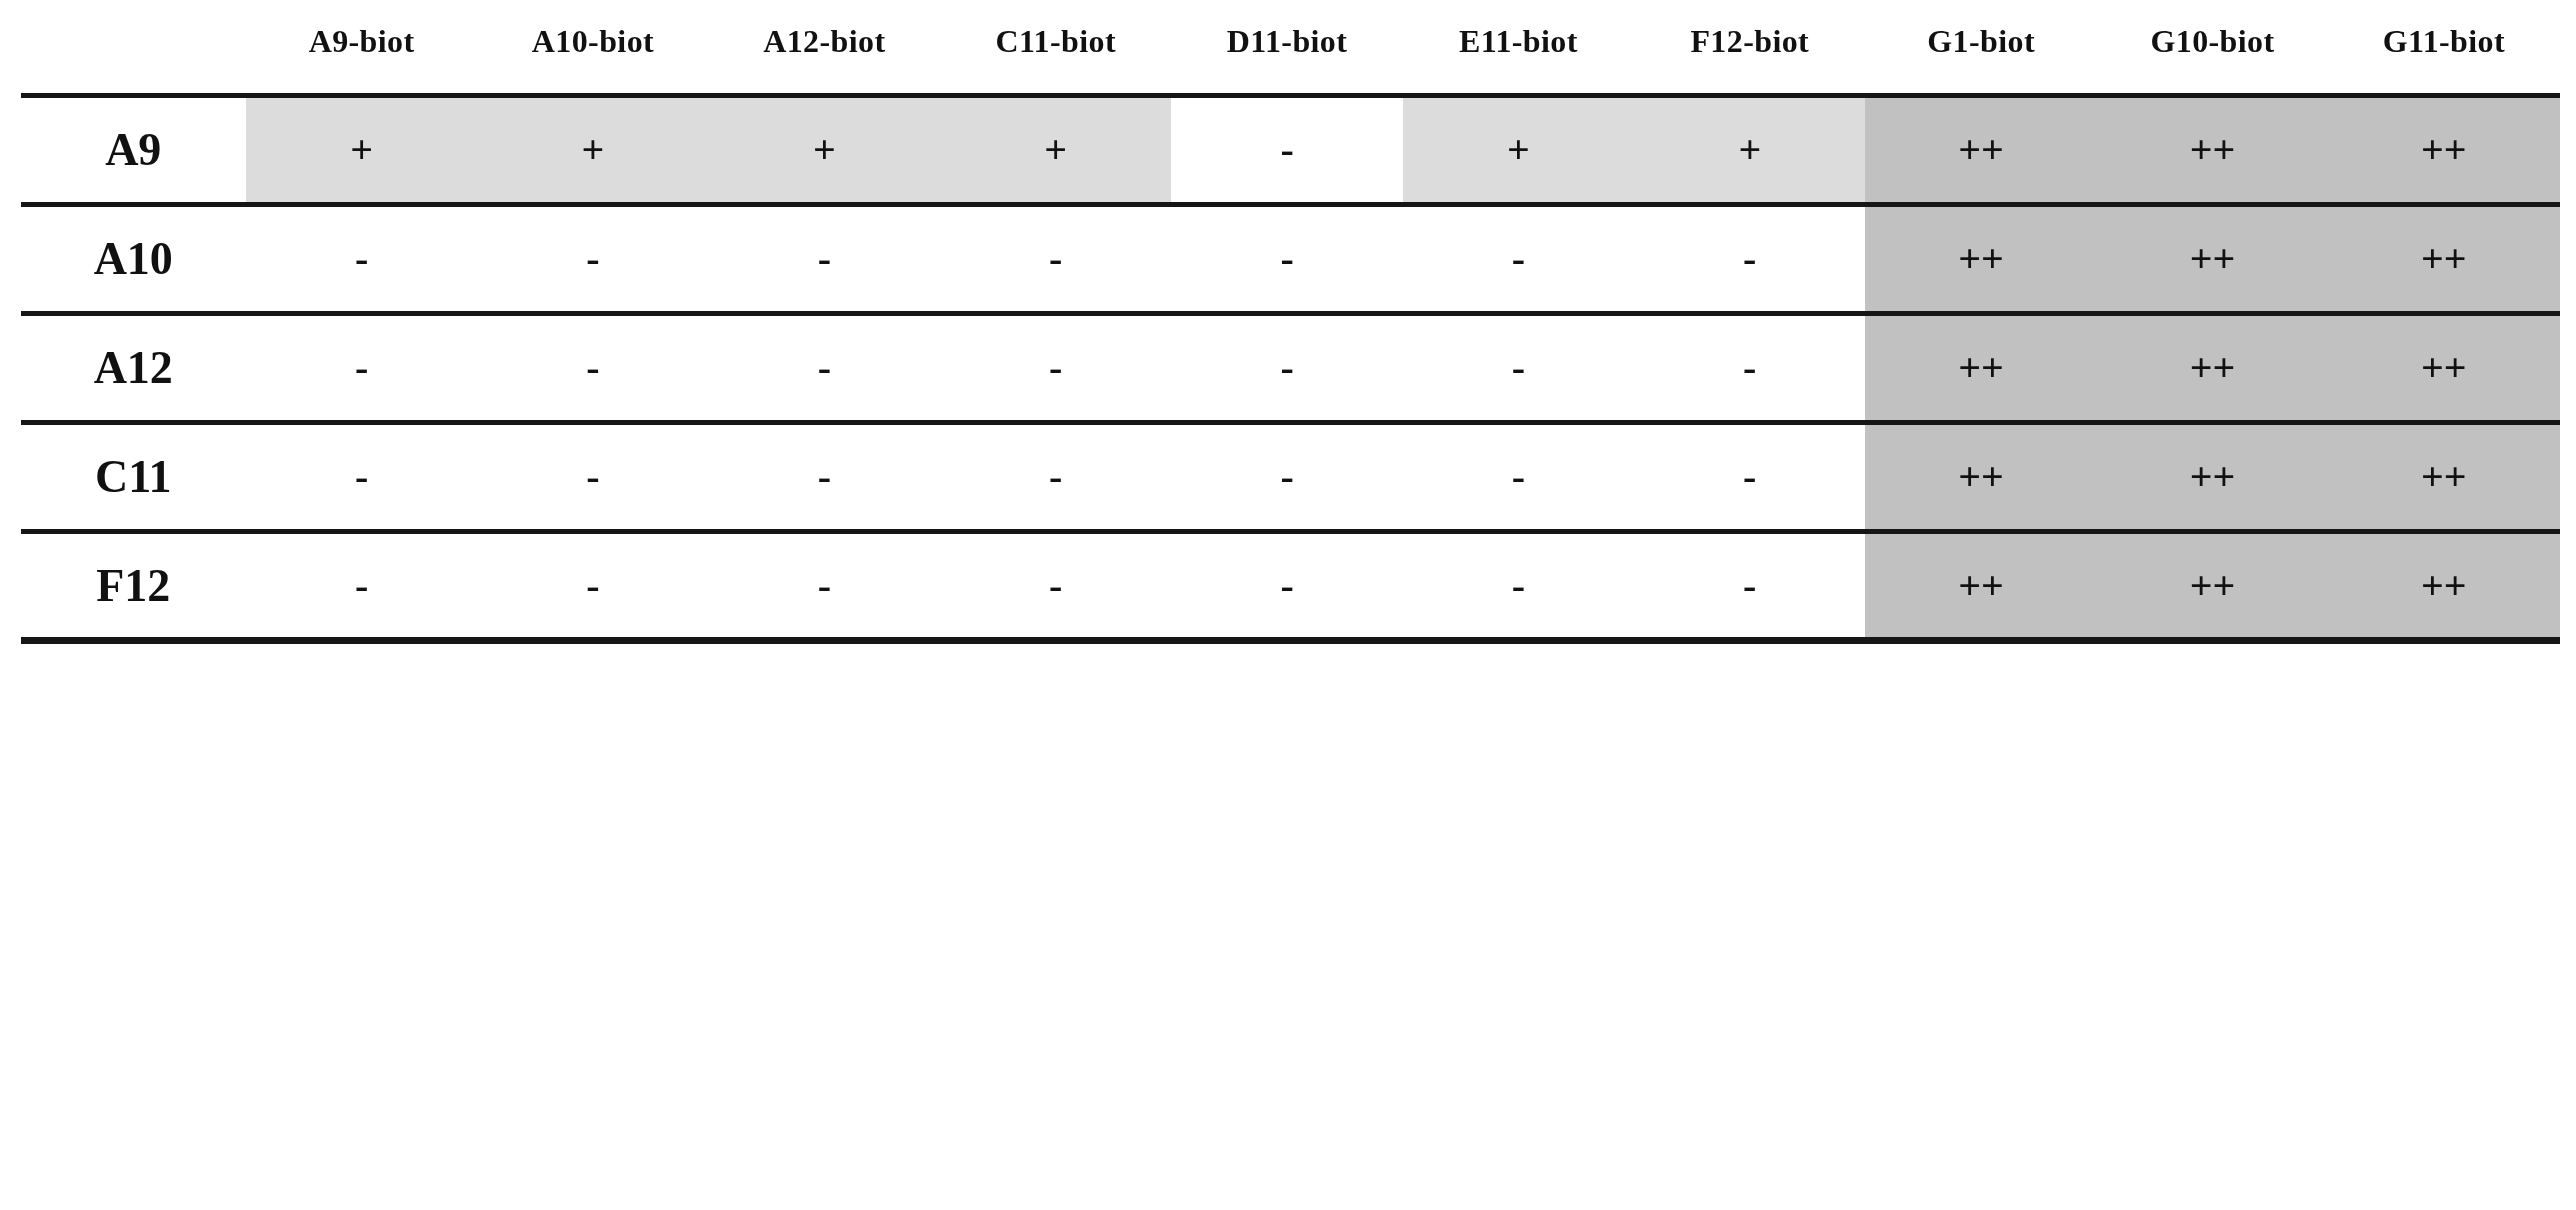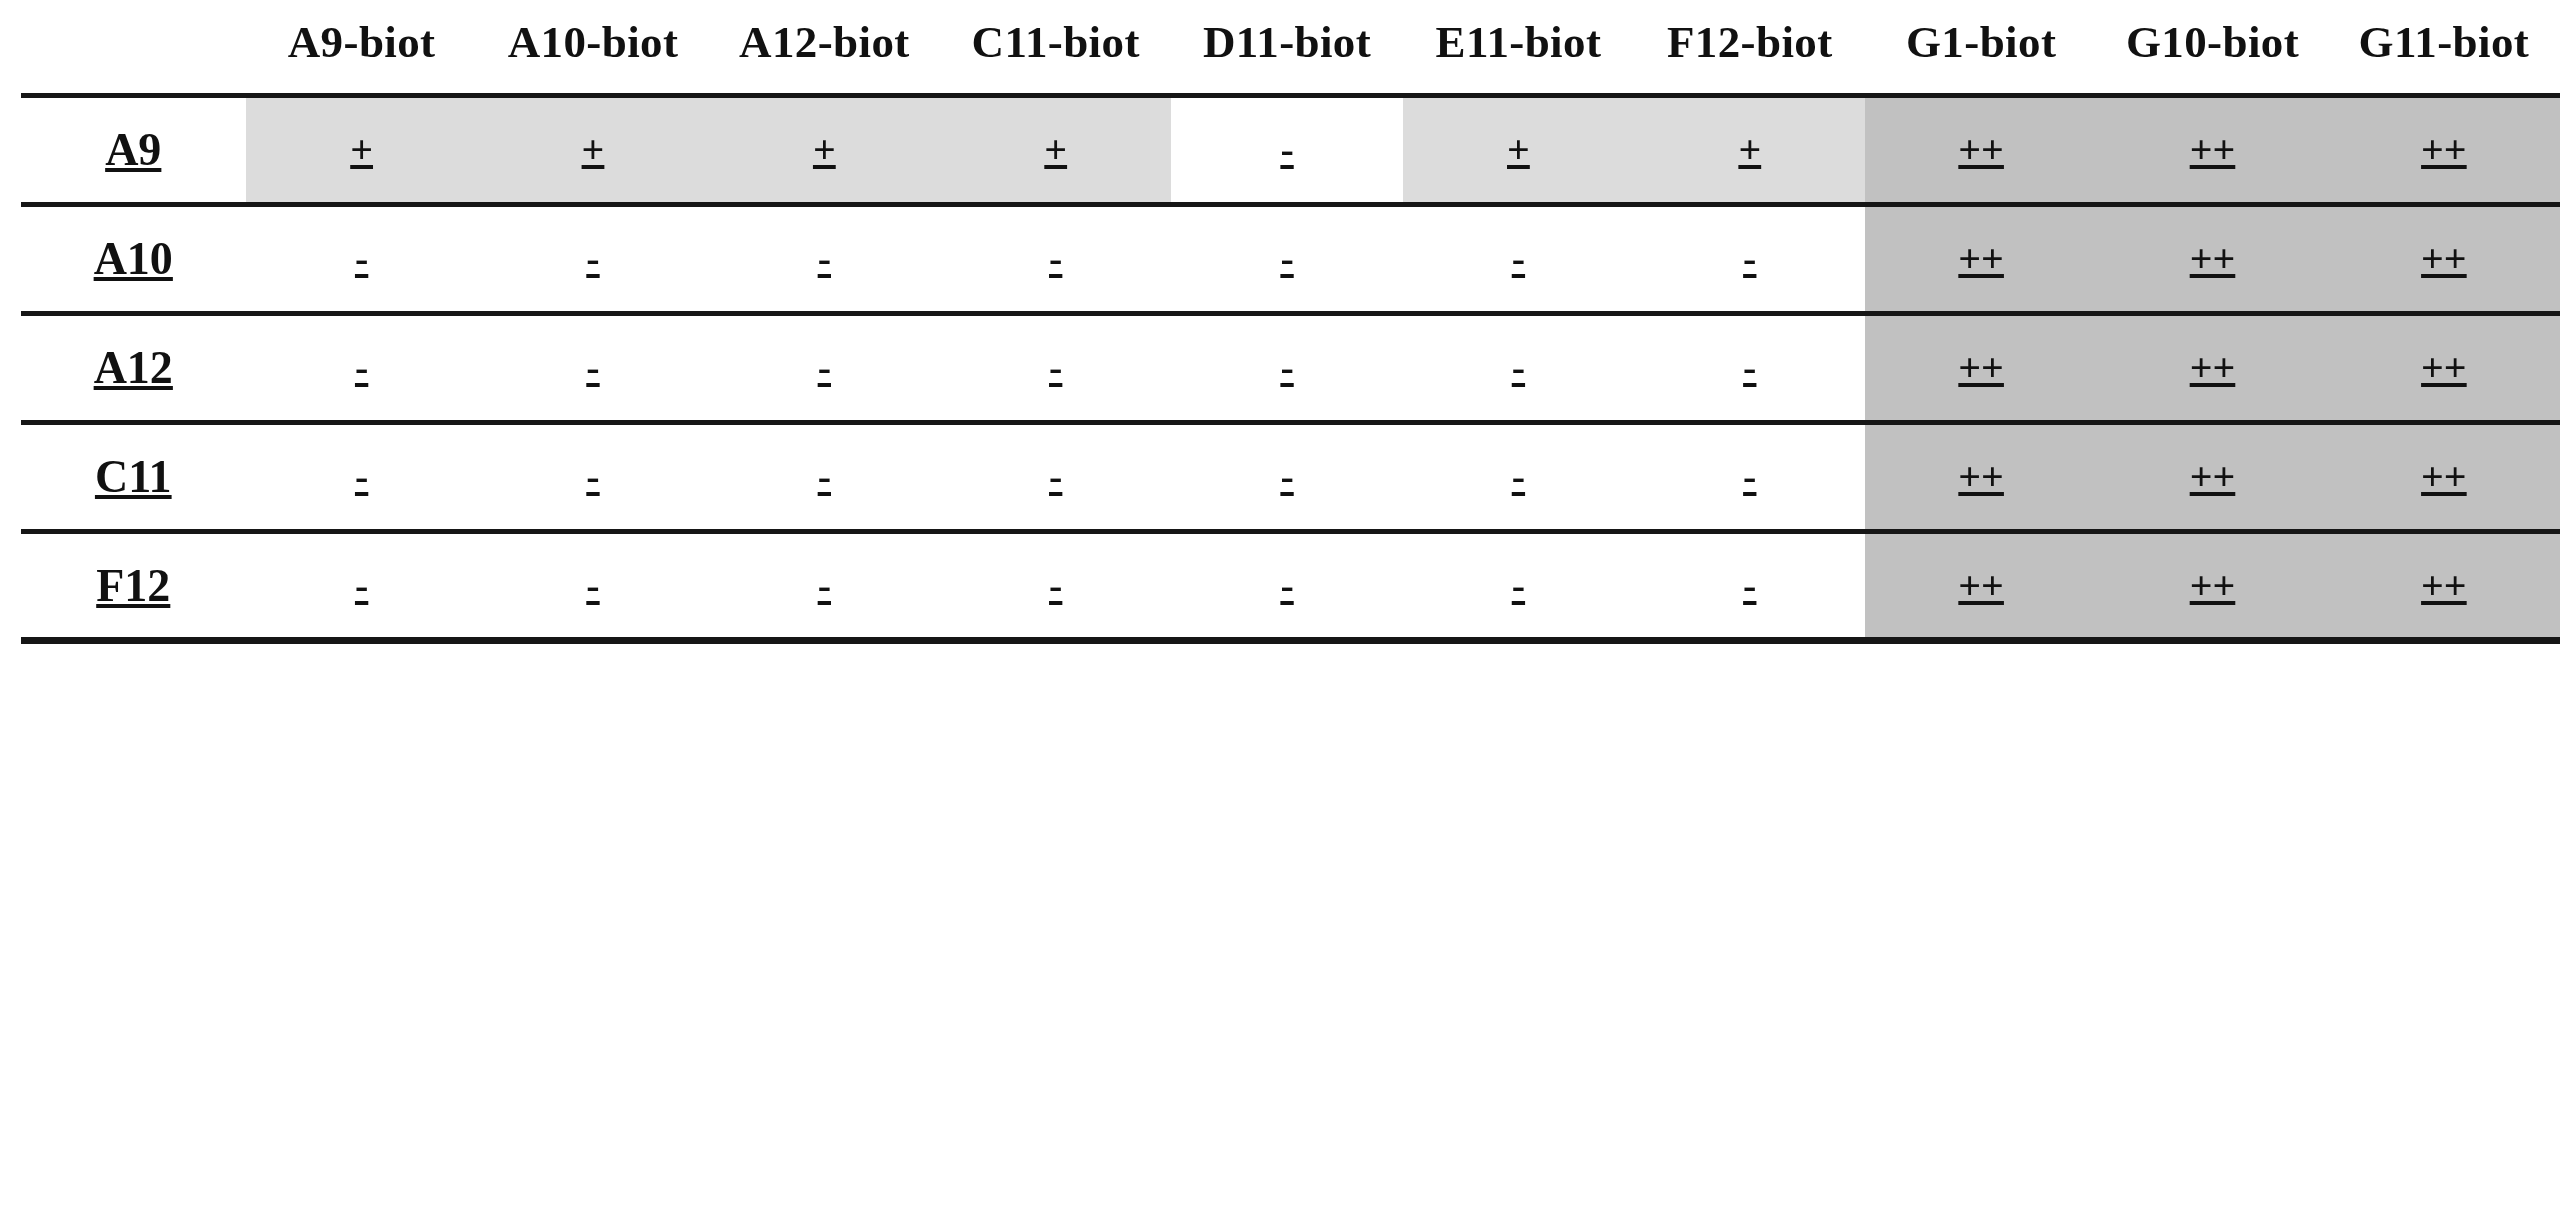--- a/index.html
+++ b/index.html
@@ -30,26 +30,26 @@
   col.data-col{width:231px;}
   th,td{
     padding:0;
     text-align:center;
     vertical-align:middle;
     font-weight:bold;
     background:var(--white);
   }
   thead th{
     height:83px;
-    font-size:45px;
+    font-size:32px;
     border-bottom:5.5px solid var(--rule);
     padding-bottom:9.5px;
     letter-spacing:0.4px;
   }
-  tbody tr{height:109px;text-decoration:underline;}
+  tbody tr{height:109px;}
   tbody th{
     font-size:46px;
     border-bottom:5.5px solid var(--rule);
   }
   tbody td{
     font-size:40px;
     border-bottom:5.5px solid var(--rule);
   }
   tbody tr:last-child th,
   tbody tr:last-child td{

